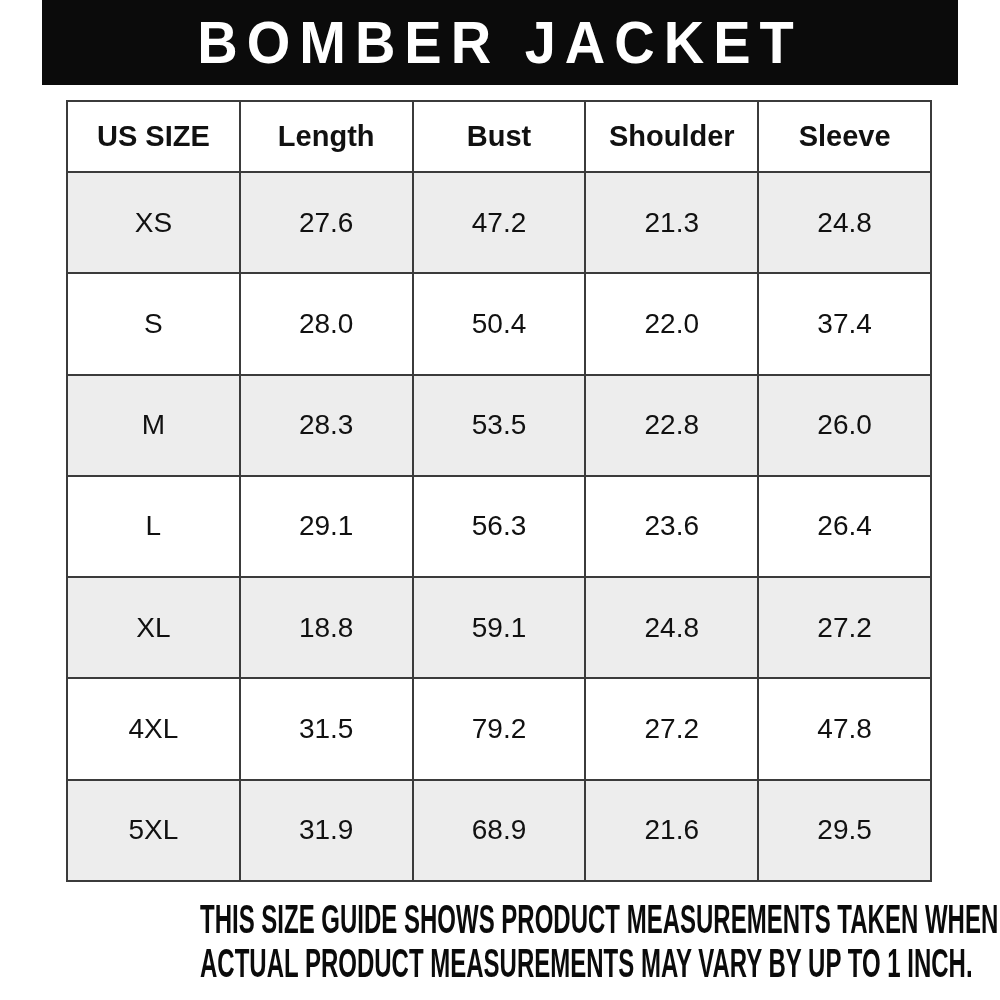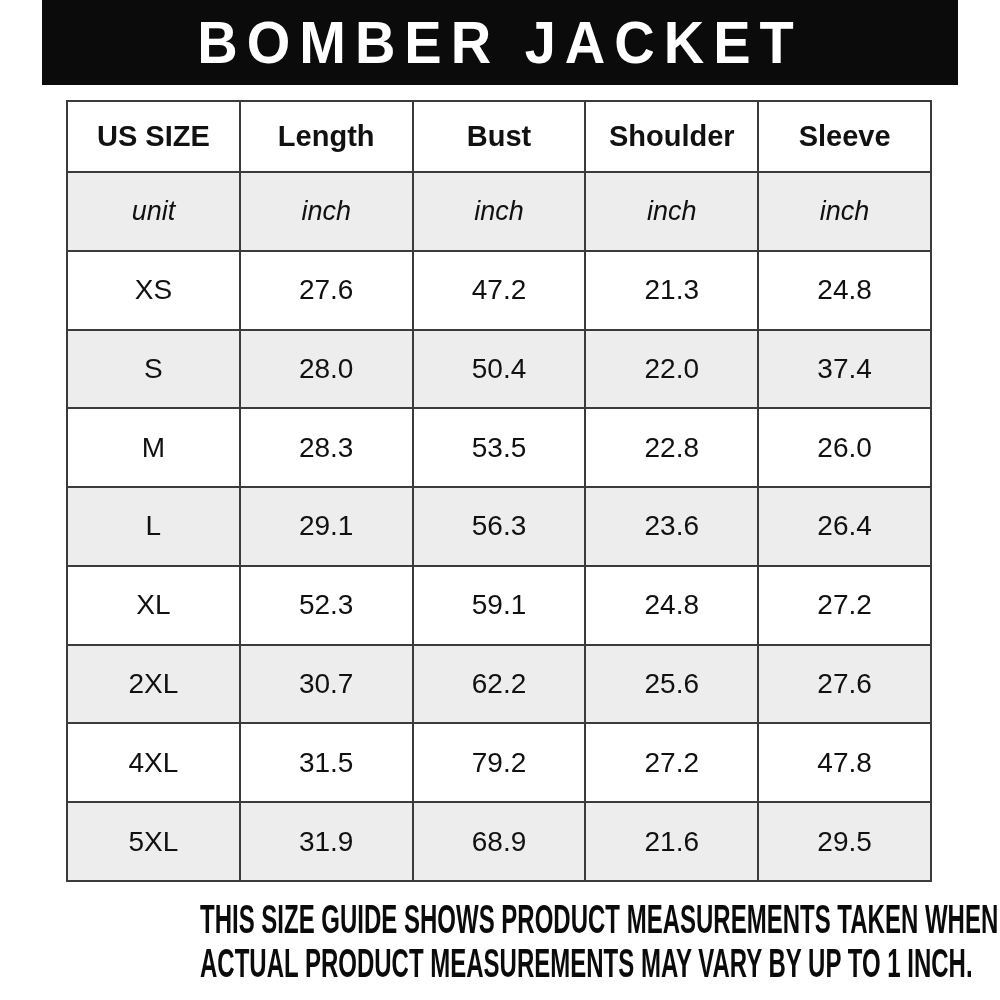--- a/index.html
+++ b/index.html
@@ -81,27 +81,20 @@
       <thead>
         <tr>
             <th>US SIZE</th>
             <th>Length</th>
             <th>Bust</th>
             <th>Shoulder</th>
             <th>Sleeve</th>
           </tr>
       </thead>
       <tbody>
-          <tr class="unit-row">
-            <td>unit</td>
-            <td>inch</td>
-            <td>inch</td>
-            <td>inch</td>
-            <td>inch</td>
-          </tr>
           <tr>
             <td class="size-cell">XS</td>
             <td class="value-cell">27.6</td>
             <td class="value-cell">47.2</td>
             <td class="value-cell">21.3</td>
             <td class="value-cell">24.8</td>
           </tr>
           <tr>
             <td class="size-cell">S</td>
             <td class="value-cell">28.0</td>
@@ -118,31 +111,24 @@
           </tr>
           <tr>
             <td class="size-cell">L</td>
             <td class="value-cell">29.1</td>
             <td class="value-cell">56.3</td>
             <td class="value-cell">23.6</td>
             <td class="value-cell">26.4</td>
           </tr>
           <tr>
             <td class="size-cell">XL</td>
-            <td class="value-cell">52.3</td>
+            <td class="value-cell">18.8</td>
             <td class="value-cell">59.1</td>
             <td class="value-cell">24.8</td>
             <td class="value-cell">27.2</td>
-          </tr>
-          <tr>
-            <td class="size-cell">2XL</td>
-            <td class="value-cell">30.7</td>
-            <td class="value-cell">62.2</td>
-            <td class="value-cell">25.6</td>
-            <td class="value-cell">27.6</td>
           </tr>
           <tr>
             <td class="size-cell">4XL</td>
             <td class="value-cell">31.5</td>
             <td class="value-cell">79.2</td>
             <td class="value-cell">27.2</td>
             <td class="value-cell">47.8</td>
           </tr>
           <tr>
             <td class="size-cell">5XL</td>

